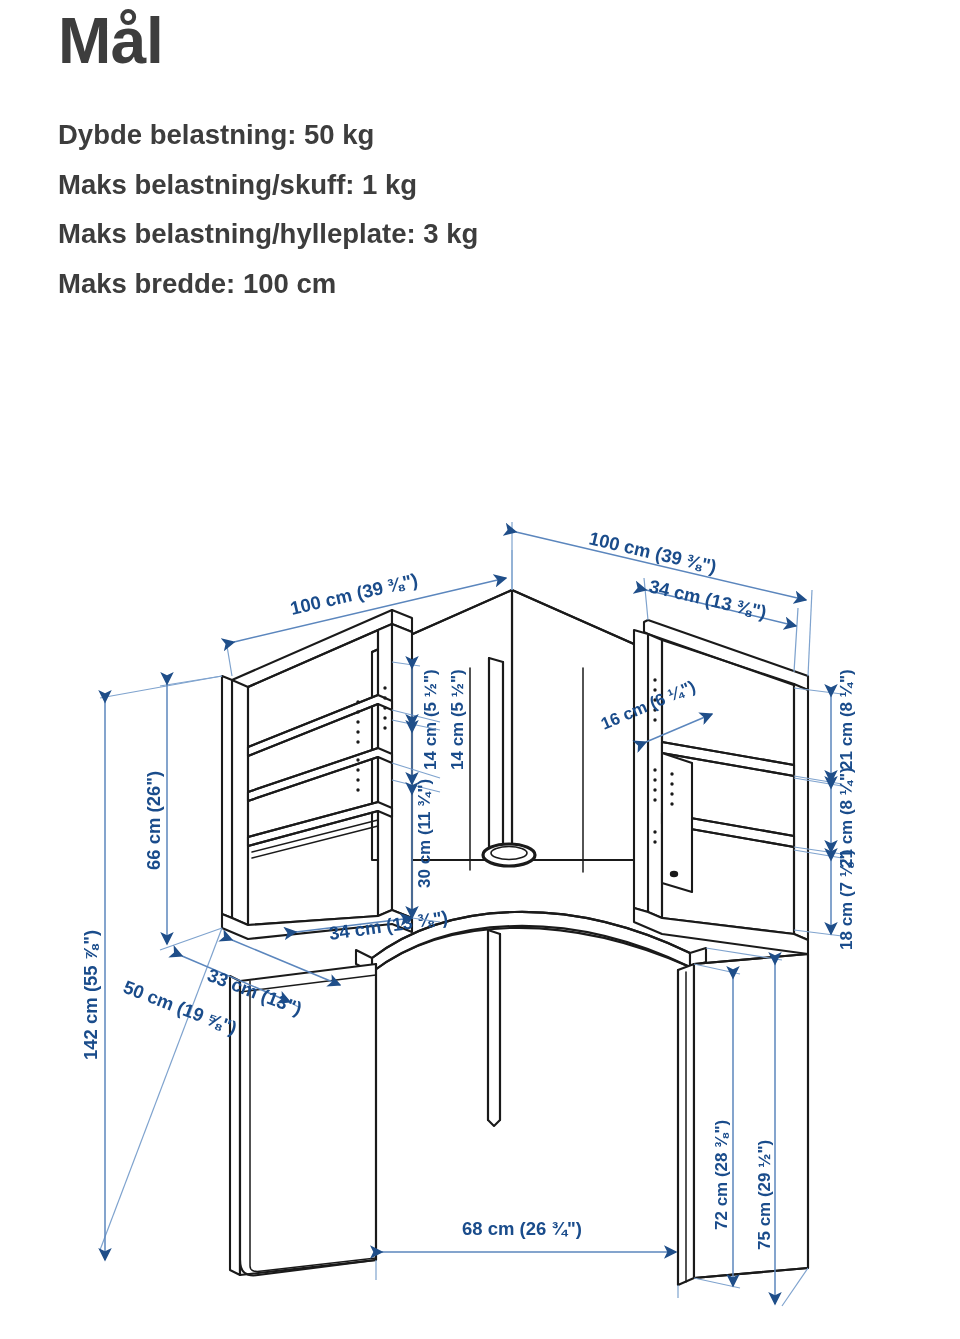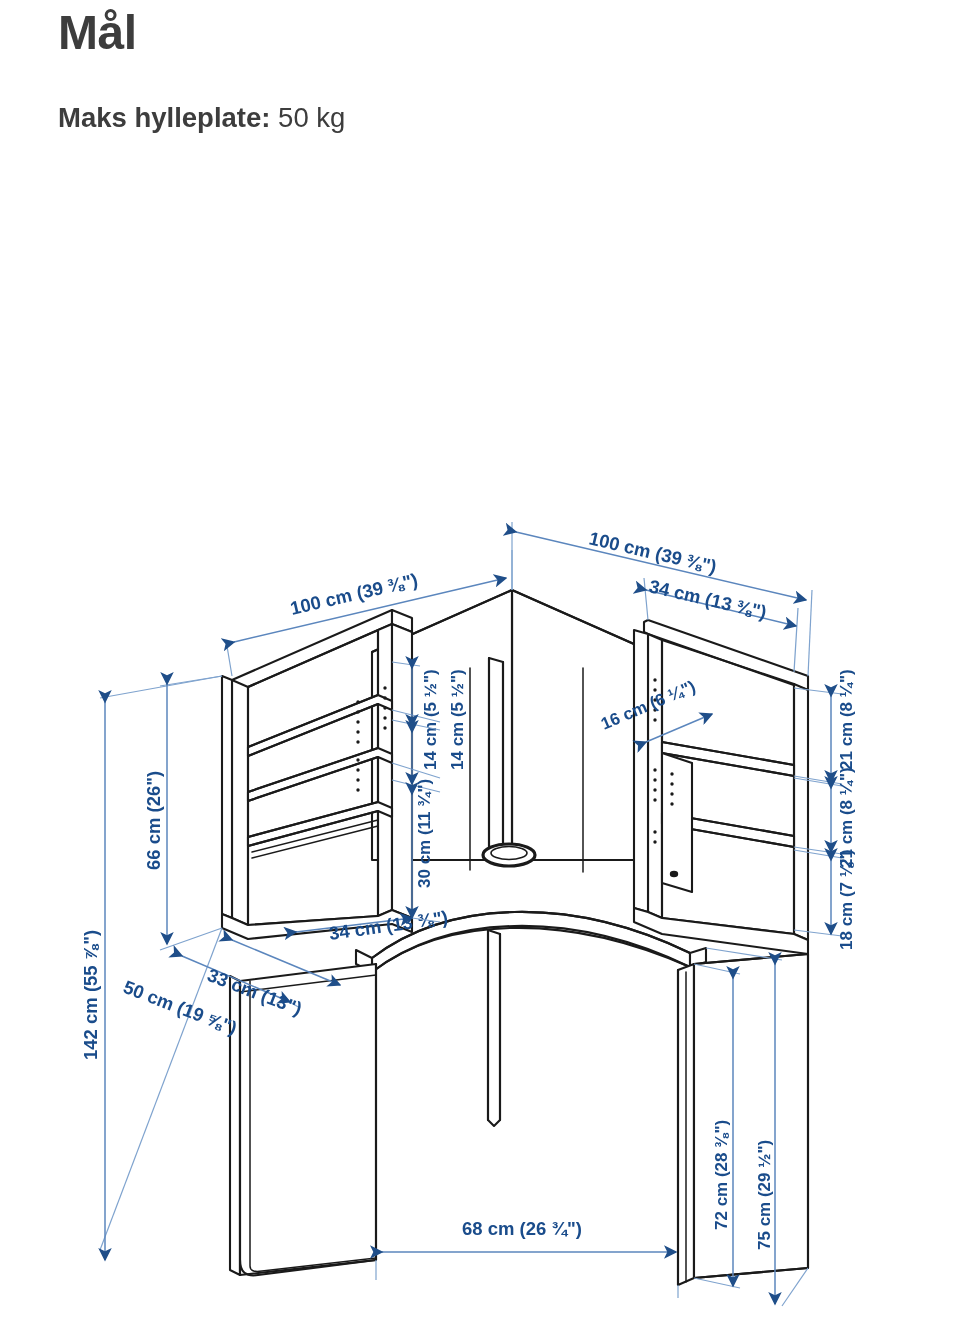--- a/index.html
+++ b/index.html
@@ -14,36 +14,36 @@
     overflow: hidden;
   }
 
   
   #spec-section {
     position: absolute;
     left: 58px; top: 8px;
     width: 860px;
   }
   #page-title {
-    font-size: 48px;
+    font-size: 64px;
     font-weight: bold;
     color: #3d3d3d;
     margin: 0 0 46px 0;
     letter-spacing: -0.5px;
     line-height: 1.05;
   }
   .spec-row {
     font-size: 27.5px;
     color: #3d3d3d;
     line-height: 1.0;
     margin-bottom: 22px;
     white-space: nowrap;
   }
   .spec-label { font-weight: bold; }
-  .spec-value { font-weight: normal; text-align: right; }
+  .spec-value { font-weight: bold; text-align: right; }
 
   
   #drawing {
     position: absolute;
     left: 0; top: 440px;
     width: 960px; height: 899px;
   }
   #drawing svg { display: block; }
 
   .ln  { fill: none; stroke: #1a1a1a; stroke-width: 2.1; stroke-linejoin: round; stroke-linecap: round; }
@@ -63,22 +63,34 @@
   }
   .dimtext.sm { font-size: 17px; }
 </style>
 </head>
 <body>
 
 <section id="spec-section">
   <h1 id="page-title">Mål</h1>
 
   <div class="spec-row">
-    <span class="spec-label">Maks hylleplate:</span>
+    <span class="spec-label">Dybde belastning:</span>
     <span class="spec-value">50 kg</span>
+  </div>
+  <div class="spec-row">
+    <span class="spec-label">Maks belastning/skuff:</span>
+    <span class="spec-value">1 kg</span>
+  </div>
+  <div class="spec-row">
+    <span class="spec-label">Maks belastning/hylleplate:</span>
+    <span class="spec-value">3 kg</span>
+  </div>
+  <div class="spec-row">
+    <span class="spec-label">Maks bredde:</span>
+    <span class="spec-value">100 cm</span>
   </div>
 </section>
 
 <div id="drawing">
 <svg width="960" height="899" viewBox="0 0 960 899" xmlns="http://www.w3.org/2000/svg">
   <defs>
     <marker id="ah" markerWidth="9" markerHeight="9" refX="8" refY="4.5" orient="auto">
       <path d="M0,0 L9,4.5 L0,9 L2.2,4.5 Z" class="dimarrow"></path>
     </marker>
     <marker id="ahs" markerWidth="8" markerHeight="8" refX="7" refY="4" orient="auto">

